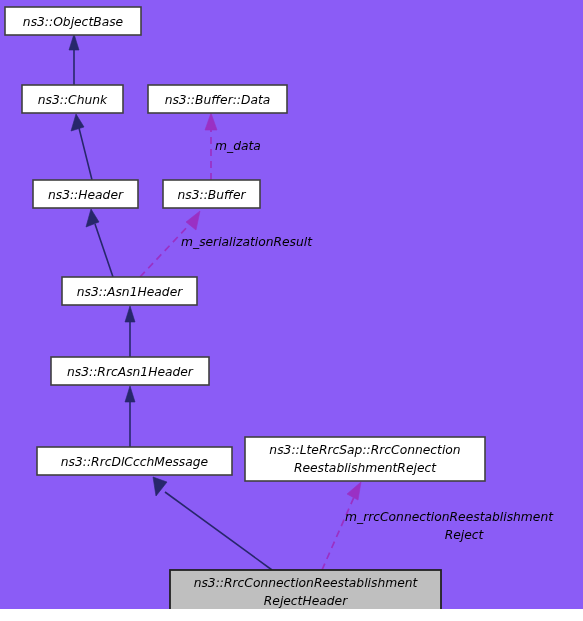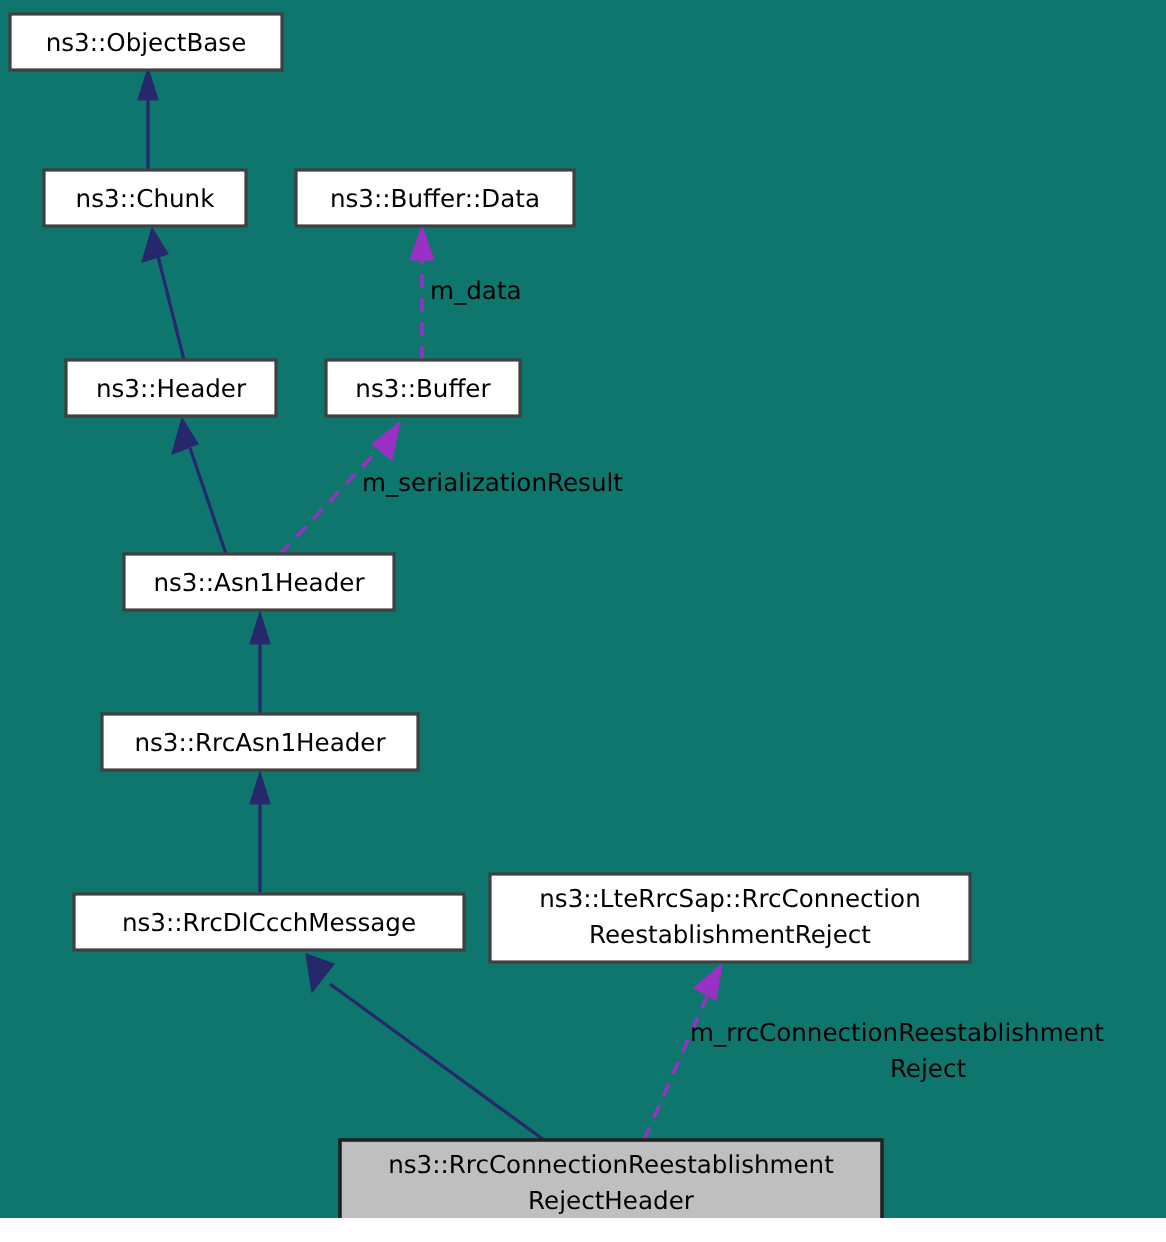--- a/index.html
+++ b/index.html
@@ -4,23 +4,24 @@
 <style>
   html, body {
     margin: 0;
     padding: 0;
     background: #ffffff;
   }
   #diagram-root {
     position: relative;
     width: 583px;
     height: 609px;
-    background: #0f766e;
+    background: #8b5cf6;
     font-family: "DejaVu Sans", "Liberation Sans", sans-serif;
     overflow: hidden;
+    font-style: italic;
   }
   svg#uml-canvas {
     display: block;
     width: 583px;
     height: 621px;
   }
   .node-box {
     fill: #ffffff;
     stroke: #404040;
     stroke-width: 1.6;

